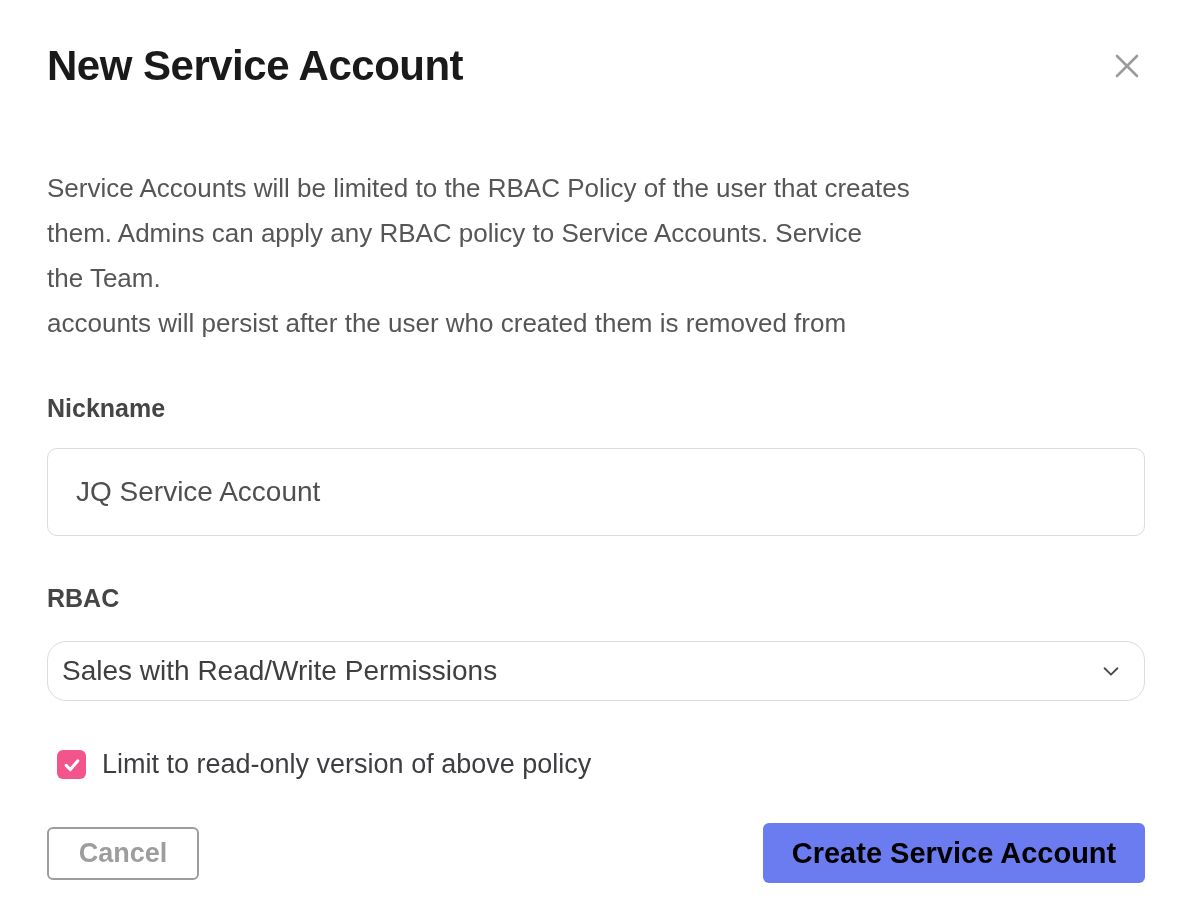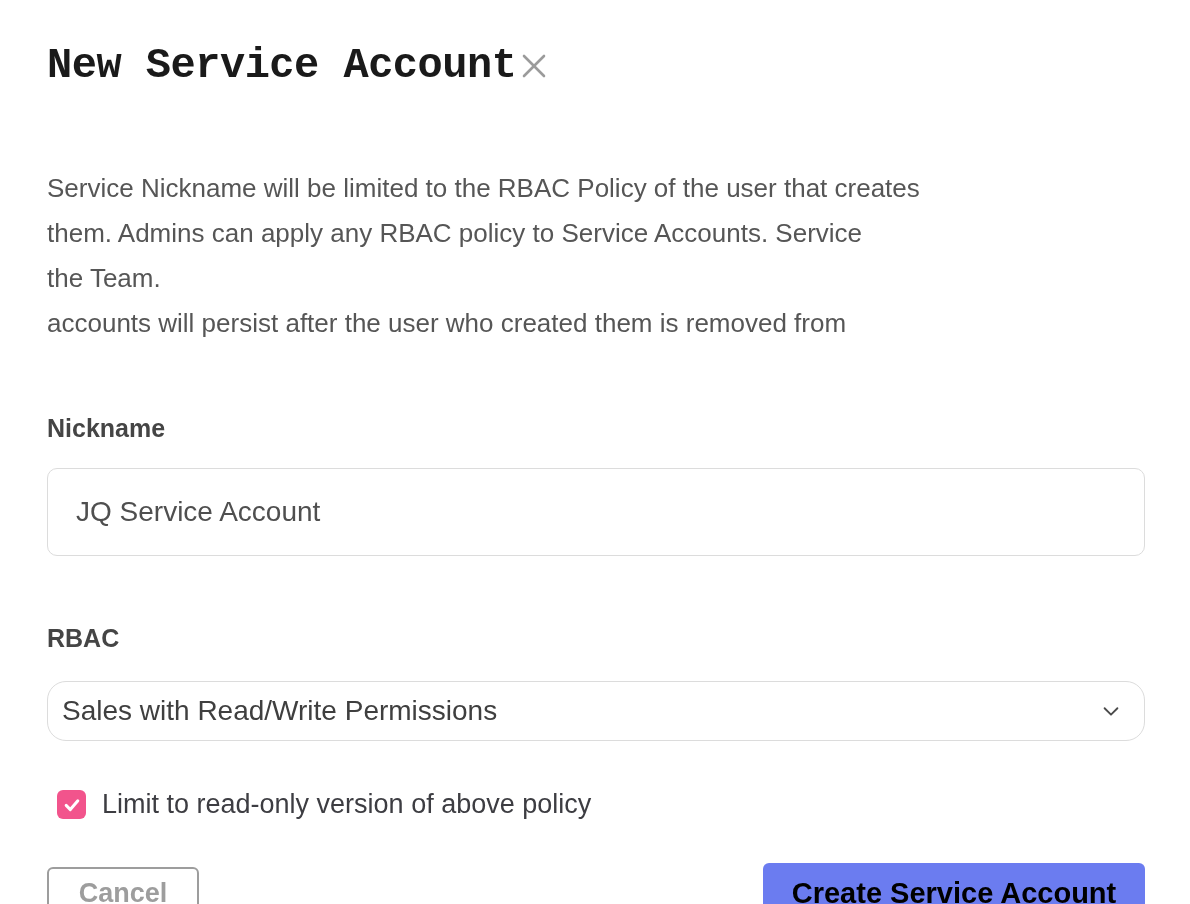--- a/index.html
+++ b/index.html
@@ -9,23 +9,22 @@
     font-family: "Liberation Sans", "DejaVu Sans", sans-serif;
   }
   .modal {
     width: 1190px; height: 904px;
     padding: 42px 45px 0 47px;
     position: relative;
     background: #ffffff;
   }
   .modal-header {
     display: flex;
-    justify-content: flex-start;
+    justify-content: space-between;
     align-items: flex-start;
-    font-family: Liberation Mono, monospace;
   }
   .modal-title {
     font-size: 42px;
     line-height: 48px;
     font-weight: 700;
     color: #1a1a1a;
     letter-spacing: -0.5px;
   }
   .close-btn {
     background: none;
@@ -35,21 +34,21 @@
     margin-top: 6px;
     line-height: 0;
   }
   .description {
     margin-top: 76px;
     font-size: 26px;
     line-height: 45px;
     color: #565656;
   }
   .field-label {
-    margin-top: 68px;
+    margin-top: 48px;
     font-size: 25px;
     font-weight: 700;
     color: #454545;
   }
   .text-input {
     display: block;
     margin-top: 25px;
     width: 1098px;
     height: 88px;
     border: 1px solid #dcdcdc;
@@ -139,21 +138,21 @@
       <span>
         <svg width="28" height="28" viewBox="0 0 28 28">
           <line x1="4" y1="4" x2="24" y2="24" stroke="#9b9b9b" stroke-width="2.6" stroke-linecap="round"></line>
           <line x1="24" y1="4" x2="4" y2="24" stroke="#9b9b9b" stroke-width="2.6" stroke-linecap="round"></line>
         </svg>
       </span>
     </button>
   </div>
 
   <div class="description">
-    <div>Service Nickname will be limited to the RBAC Policy of the user that creates</div>
+    <div>Service Accounts will be limited to the RBAC Policy of the user that creates</div>
     <div>them. Admins can apply any RBAC policy to Service Accounts. Service</div>
     <div>the Team.</div>
     <div>accounts will persist after the user who created them is removed from</div>
   </div>
 
   <div class="field-label">Nickname</div>
   <input class="text-input" type="text" value="JQ Service Account" style="">
 
   <div class="field-label">RBAC</div>
   <div class="select-box">

